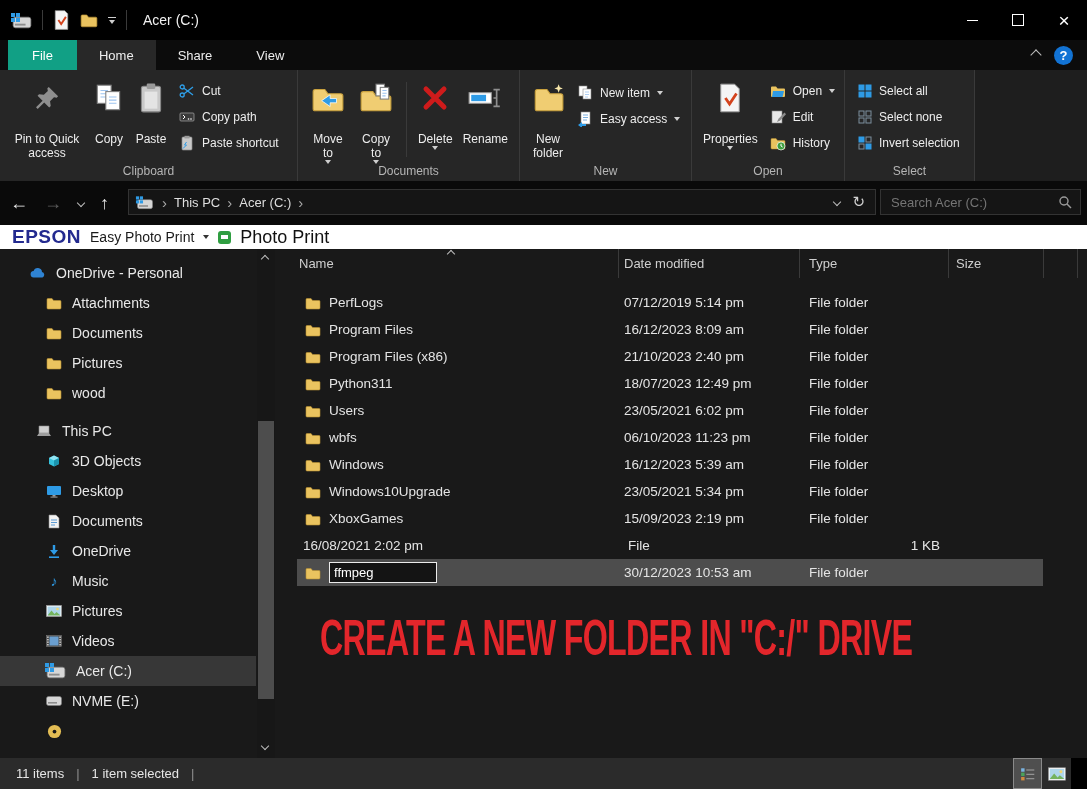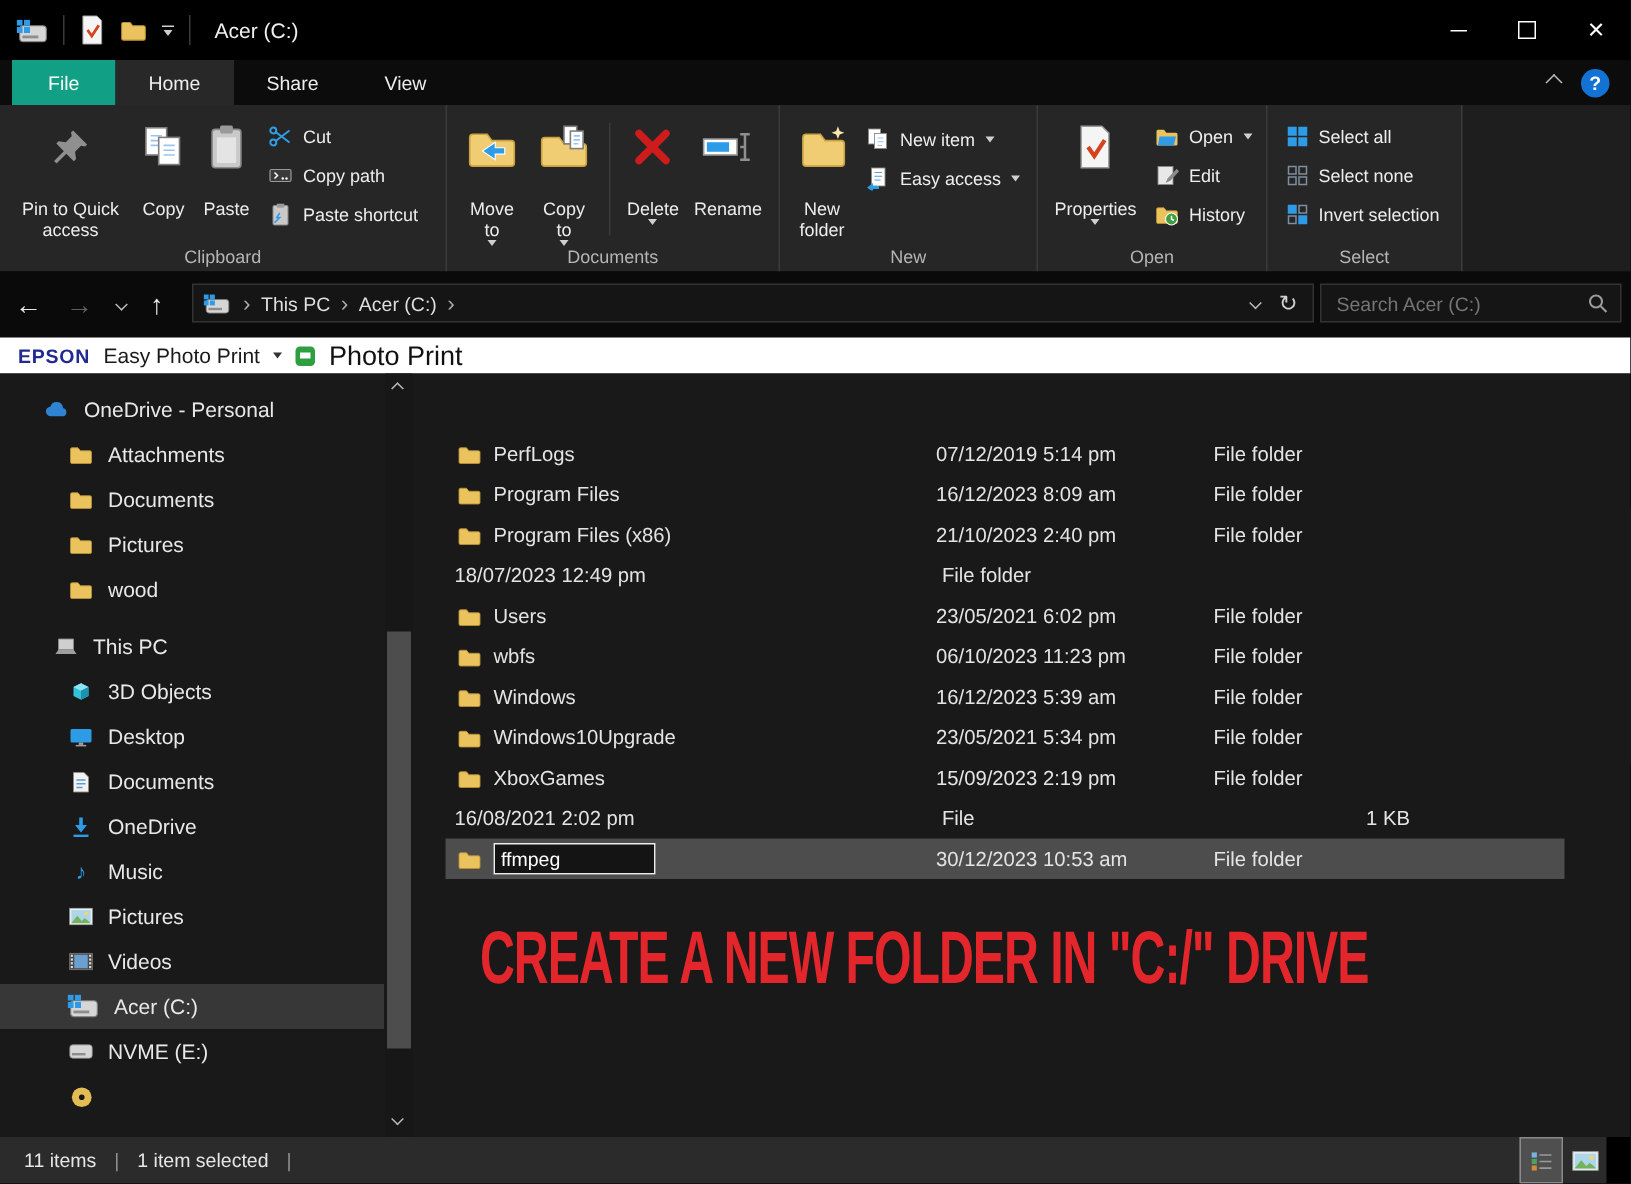--- a/index.html
+++ b/index.html
@@ -58,21 +58,21 @@
   .crumbsep{color:#aaa;font-size:15px}
   .addr-right{margin-left:auto;display:flex;align-items:center;gap:12px;padding-right:4px}
   .refresh{color:#cfcfcf;font-size:15px}
   .searchbox{position:absolute;right:6px;top:8px;width:201px;height:26px;background:#151515;border:1px solid #333;
              display:flex;align-items:center;box-sizing:border-box;padding:0 8px;gap:6px}
   .searchbox input{flex:1;background:transparent;border:none;outline:none;color:#9a9a9a;font-size:13px;
                    font-family:"Liberation Sans",sans-serif;min-width:0}
   
   .epson{position:absolute;top:225px;left:0;right:0;height:24px;background:#fff;display:flex;align-items:center;
          padding-left:12px;gap:9px}
-  .ep-brand{color:#232a8f;font-weight:bold;font-size:13px;letter-spacing:.5px}
+  .ep-brand{color:#232a8f;font-weight:bold;font-size:19px;letter-spacing:.5px}
   .ep-title{color:#1a1a1a;font-size:14px}
   .ep-tri{border-top-color:#333}
   .ep-ico{width:13px;height:13px;background:#2f9e41;border-radius:3px;position:relative}
   .ep-ico::after{content:"";position:absolute;left:3px;top:4px;width:7px;height:4px;background:#fff}
   .ep-action{color:#111;font-size:18px}
   
   .main{position:absolute;top:249px;left:0;right:0;bottom:31px;background:#191919}
   
   .sidebar{position:absolute;left:0;top:0;bottom:0;width:256px;overflow:hidden}
   .sitem{height:30px;display:flex;align-items:center;gap:10px;color:#e8e8e8;font-size:14px;white-space:nowrap}
@@ -735,20 +735,32 @@
     </div>
   </div>
 
   <div class="sscroll">
     <span class="chev up sm sarrow" style="top:7px"></span>
     <div class="thumb"></div>
     <span class="chev down sm sarrow" style="bottom:9px"></span>
   </div>
 
   <div class="filearea">
+    <div class="colhdr">
+      <span class="chev up sm sortchev"></span>
+      <span class="hcell" style="left:19px">Name</span>
+      <span class="hcell" style="left:344px">Date modified</span>
+      <span class="hcell" style="left:529px">Type</span>
+      <span class="hcell" style="left:676px">Size</span>
+      <span class="hdiv" style="left:338px"></span>
+      <span class="hdiv" style="left:519px"></span>
+      <span class="hdiv" style="left:668px"></span>
+      <span class="hdiv" style="left:763px"></span>
+      <span class="hdiv" style="left:797px"></span>
+    </div>
 
     <div class="rows">
       <div class="frow">
         <span class="cname">
             <span class="sicon">
               <svg width="16" height="14">
                 <use href="#s-folder"></use>
               </svg>
             </span>
             <span>PerfLogs</span>
@@ -777,20 +789,28 @@
                 <use href="#s-folder"></use>
               </svg>
             </span>
             <span>Program Files (x86)</span>
           </span>
         <span class="cdate">21/10/2023 2:40 pm</span>
           <span class="ctype">File folder</span>
           <span class="csize"></span>
       </div>
       <div class="frow">
+        <span class="cname">
+            <span class="sicon">
+              <svg width="16" height="14">
+                <use href="#s-folder"></use>
+              </svg>
+            </span>
+            <span>Python311</span>
+          </span>
         <span class="cdate">18/07/2023 12:49 pm</span>
           <span class="ctype">File folder</span>
           <span class="csize"></span>
       </div>
       <div class="frow">
         <span class="cname">
             <span class="sicon">
               <svg width="16" height="14">
                 <use href="#s-folder"></use>
               </svg>

